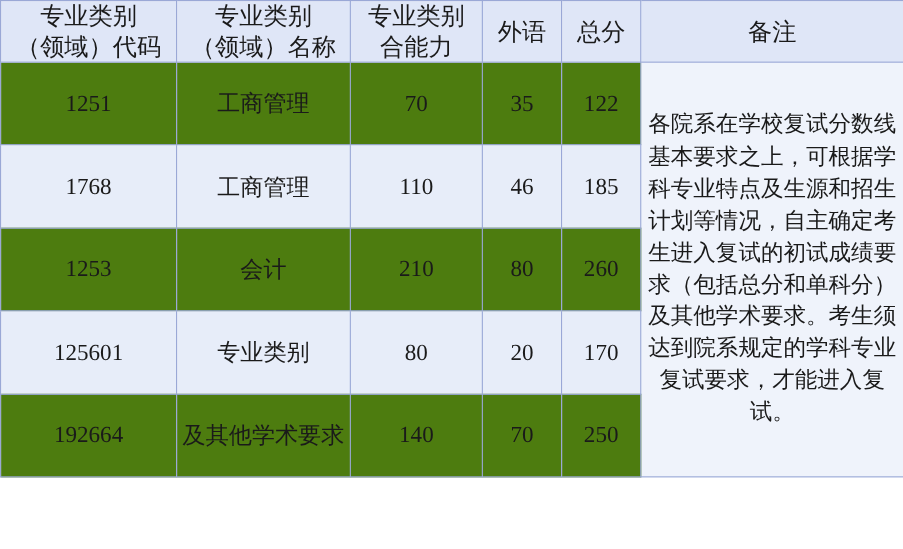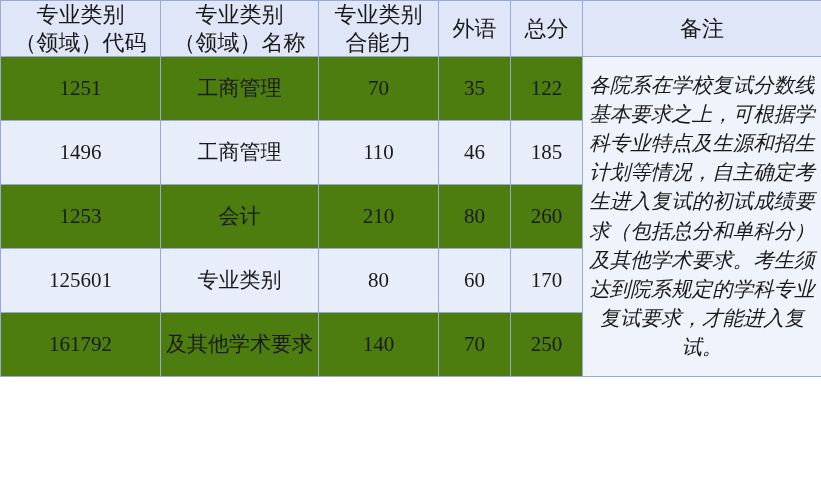--- a/index.html
+++ b/index.html
@@ -9,21 +9,21 @@
   body {
     width: 821px;
     height: 499px;
     background: #ffffff;
     font-family: "Liberation Serif", "DejaVu Serif", serif;
     overflow: hidden;
   }
   #score-table {
     border-collapse: collapse;
     width: 821px;
-    height: 377px;
+    height: 434px;
     table-layout: fixed;
   }
   #score-table td, #score-table th {
     border: 1px solid #9aa8d6;
     padding: 0;
     text-align: center;
     vertical-align: middle;
     color: #1a1a1a;
     font-weight: normal;
   }
@@ -50,21 +50,20 @@
     vertical-align: top;
     padding-top: 8px;
     line-height: 1.42;
     font-size: 20.5px;
     background: #eff3fb !important;
   }
   .remark-text {
     display: block;
     white-space: pre-wrap;
     word-break: break-all;
-    font-style: italic;
   }
   col.c-code { width: 160px; }
   col.c-name { width: 158px; }
   col.c-comp { width: 120px; }
   col.c-for  { width: 72px; }
   col.c-tot  { width: 72px; }
   col.c-rem  { width: 239px; }
   .hdr-line { display: block; }
 </style>
 </head>
@@ -109,41 +108,41 @@
       <td class="col-code">1251</td>
       <td class="col-name">工商管理</td>
       <td class="col-comp">70</td>
       <td class="col-for">35</td>
       <td class="col-tot">122</td>
       <td class="col-remark" rowspan="5">
         <span class="remark-text">各院系在学校复试分数线基本要求之上，可根据学科专业特点及生源和招生计划等情况，自主确定考生进入复试的初试成绩要求（包括总分和单科分）及其他学术要求。考生须达到院系规定的学科专业复试要求，才能进入复试。</span>
       </td>
     </tr>
     <tr>
-      <td class="col-code">1496</td>
+      <td class="col-code">1768</td>
       <td class="col-name">工商管理</td>
       <td class="col-comp">110</td>
       <td class="col-for">46</td>
       <td class="col-tot">185</td>
     </tr>
     <tr>
       <td class="col-code">1253</td>
       <td class="col-name">会计</td>
       <td class="col-comp">210</td>
       <td class="col-for">80</td>
       <td class="col-tot">260</td>
     </tr>
     <tr>
       <td class="col-code">125601</td>
       <td class="col-name">专业类别</td>
       <td class="col-comp">80</td>
-      <td class="col-for">60</td>
+      <td class="col-for">20</td>
       <td class="col-tot">170</td>
     </tr>
     <tr>
-      <td class="col-code">161792</td>
+      <td class="col-code">192664</td>
       <td class="col-name">及其他学术要求</td>
       <td class="col-comp">140</td>
       <td class="col-for">70</td>
       <td class="col-tot">250</td>
     </tr>
   </tbody>
 </table>
 
 </body></html>

